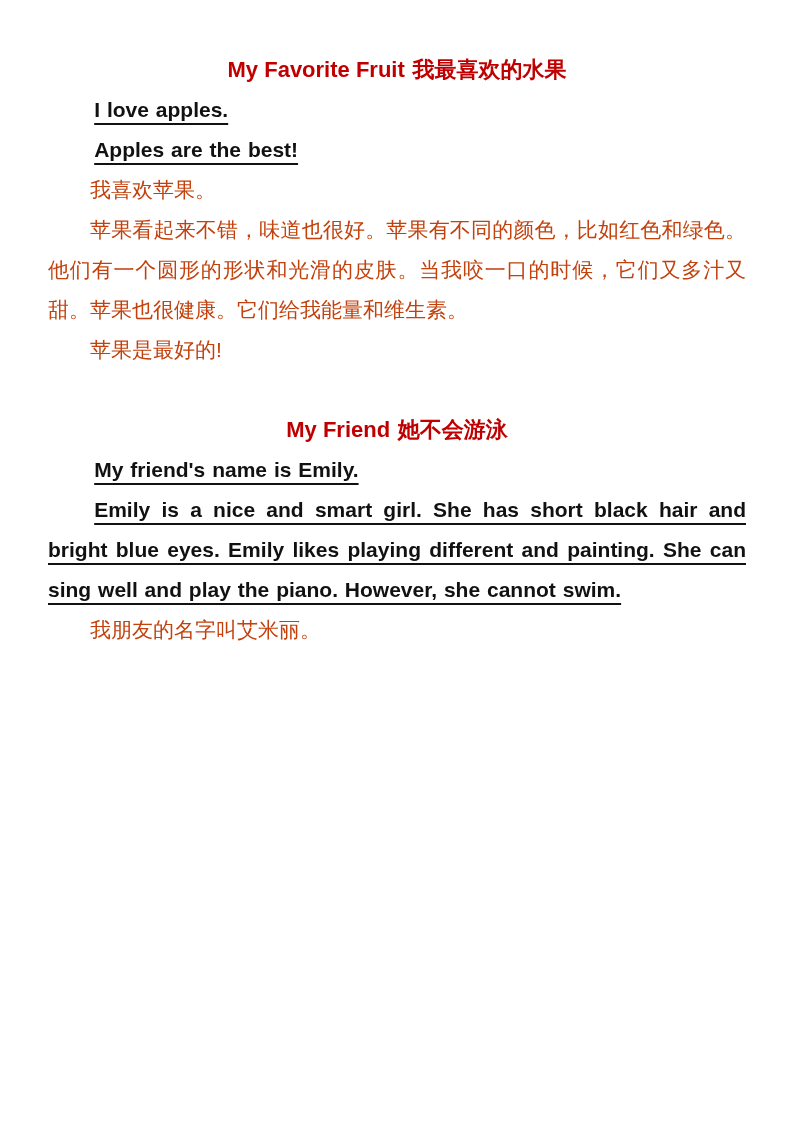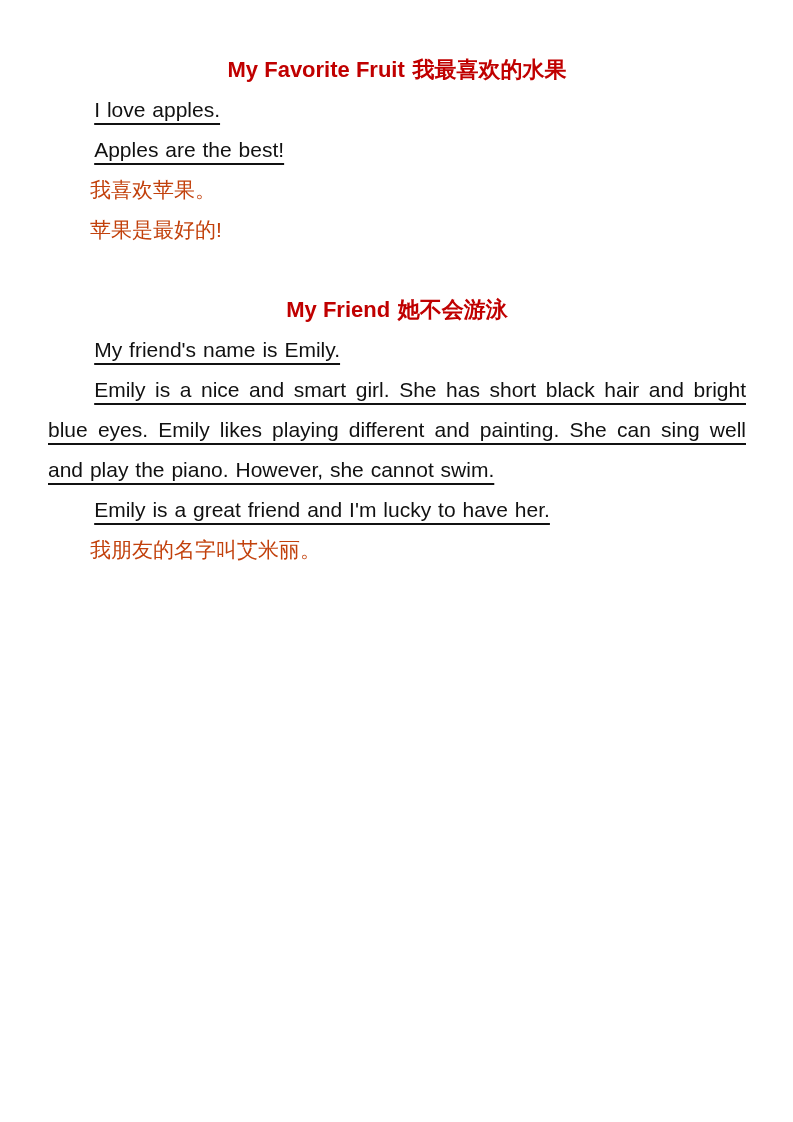--- a/index.html
+++ b/index.html
@@ -31,45 +31,46 @@
     text-align: justify;
     text-indent: 2.2em;
     word-spacing: 0.05em;
   }
   p.en {
     color: #111111;
     text-decoration: underline;
     text-decoration-thickness: 1.6px;
     text-underline-offset: 6px;
     text-decoration-color: #111111;
+    font-weight: bold;
   }
   p.zh {
     color: #c2410c;
     text-indent: 2em;
   }
   .section-2 { margin-top: 40px; }
 </style>
 </head>
 <body>
 
 <div class="page">
 
   <section class="section-1">
     <h2 class="essay-title">
       <span class="t-en">My Favorite Fruit</span><span class="t-zh">我最喜欢的水果</span>
     </h2>
     <p class="en">I love apples.</p>
     <p class="en">Apples are the best!</p>
     <p class="zh">我喜欢苹果。</p>
+    <p class="zh">苹果看起来不错，味道也很好。苹果有不同的颜色，比如红色和绿色。他们有一个圆形的形状和光滑的皮肤。当我咬一口的时候，它们又多汁又甜。苹果也很健康。它们给我能量和维生素。</p>
     <p class="zh">苹果是最好的!</p>
   </section>
 
   <section class="section-2">
     <h2 class="essay-title">
       <span class="t-en">My Friend</span><span class="t-zh">她不会游泳</span>
     </h2>
     <p class="en">My friend's name is Emily.</p>
     <p class="en">Emily is a nice and smart girl. She has short black hair and bright blue eyes. Emily likes playing different and painting. She can sing well and play the piano. However, she cannot swim.</p>
-    <p class="en">Emily is a great friend and I'm lucky to have her.</p>
     <p class="zh">我朋友的名字叫艾米丽。</p>
   </section>
 
 </div>
 
 </body></html>

